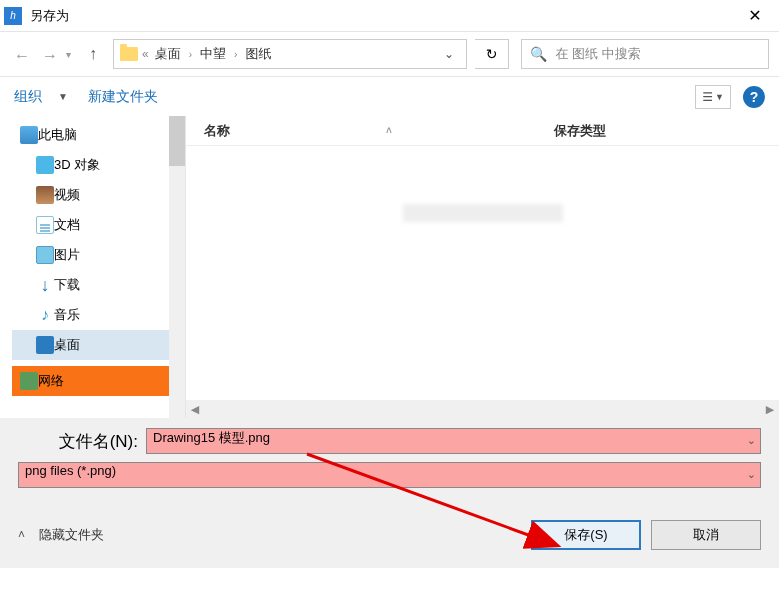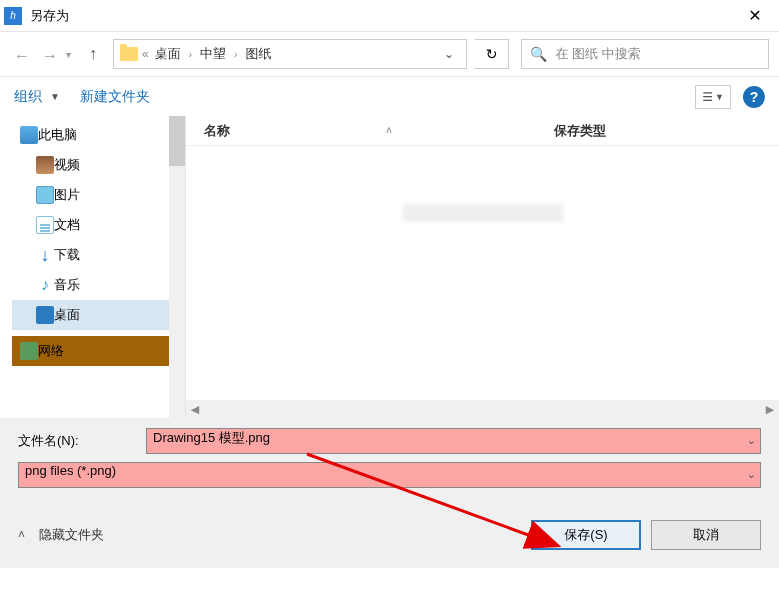--- a/index.html
+++ b/index.html
@@ -19,35 +19,35 @@
     .address-bar .folder-icon::before { content: ''; position: absolute; top: -3px; left: 0; width: 7px; height: 3px; background: #ffd970; border-radius: 1px 1px 0 0; }
     .address-bar .crumb { font-size: 13px; color: #333; }
     .address-bar .sep { color: #888; font-size: 10px; margin: 0 4px; }
     .address-bar .lt { color: #888; margin-right: 2px; font-size: 12px; }
     .address-bar .addr-dropdown { margin-left: auto; color: #555; font-size: 12px; padding: 0 6px; }
     .refresh-btn { width: 34px; height: 30px; border: 1px solid #ccc; border-left: none; display: flex; align-items: center; justify-content: center; font-size: 14px; }
     .search-bar { width: 248px; height: 30px; border: 1px solid #ccc; display: flex; align-items: center; padding: 0 8px; margin-left: 8px; color: #888; gap: 8px; font-size: 13px; }
     .search-bar .mag { font-size: 14px; }
     
     .toolbar { height: 40px; display: flex; align-items: center; padding: 0 14px; gap: 20px; border-top: 1px solid #e5e5e5; }
-    .toolbar .item { font-size: 14px; color: #1a6fb8; display: flex; align-items: center; gap: 8px; }
+    .toolbar .item { font-size: 14px; color: #1a6fb8; display: flex; align-items: center; gap: 16px; }
     .toolbar .caret { font-size: 10px; color: #555; }
     .toolbar .right { margin-left: auto; display: flex; gap: 12px; align-items: center; }
     .view-btn { width: 36px; height: 24px; border: 1px solid #ccc; display: flex; align-items: center; justify-content: center; font-size: 12px; color: #555; gap: 2px; }
     .help-btn { width: 22px; height: 22px; background: #1a6fb8; border-radius: 50%; color: #fff; display: flex; align-items: center; justify-content: center; font-size: 14px; font-weight: bold; }
     
     .content { display: flex; height: 302px; }
     .sidebar { width: 186px; border-right: 1px solid #e5e5e5; overflow-y: auto; position: relative; }
     .sidebar-scroll { position: absolute; right: 0; top: 0; width: 16px; height: 100%; background: #f0f0f0; }
     .sidebar-scroll-thumb { width: 16px; height: 50px; background: #ccc; position: absolute; top: 0; }
     .tree { padding: 4px 0 4px 12px; width: 170px; }
     .tree-item { display: flex; align-items: center; height: 30px; font-size: 13px; padding-left: 8px; }
     .tree-item.indent { padding-left: 24px; }
     .tree-item.selected { background: #d8e6f2; }
-    .tree-item.sel2 { background: #a16207; }
+    .tree-item.sel2 { background: #f97316; }
     .icn { width: 18px; height: 18px; display: inline-flex; align-items: center; justify-content: center; }
     .icn-pc { background: linear-gradient(#5ab0e8, #3a8bc8); border-radius: 2px; }
     .icn-3d { background: #4db8e8; border-radius: 2px; }
     .icn-video { background: linear-gradient(#8a5a3a, #c89060); border-radius: 2px; }
     .icn-pic { background: #7ac8e8; border: 1px solid #5a9cc8; border-radius: 2px; }
     .icn-doc { background: #fff; border: 1px solid #8ac0e0; border-radius: 2px; position: relative; }
     .icn-doc::after { content: ''; display: block; width: 10px; height: 2px; background: #8ac0e0; box-shadow: 0 3px 0 #8ac0e0, 0 6px 0 #8ac0e0; margin: 3px auto; }
     .icn-down { color: #2a7bc0; font-size: 18px; }
     .icn-music { color: #2a9bd0; font-size: 16px; }
     .icn-desktop { background: #2a7bc0; border-radius: 2px; }
@@ -60,21 +60,21 @@
     .file-header .col-name { width: 350px; display: flex; align-items: center; gap: 6px; }
     .file-header .sort { color: #999; font-size: 10px; }
     .file-list { flex: 1; display: flex; align-items: center; justify-content: center; }
     .blur-placeholder { width: 160px; height: 18px; background: #eee; filter: blur(2px); margin-top: -120px; }
     .hscroll { height: 18px; background: #f0f0f0; display: flex; align-items: center; }
     .hscroll .arr { width: 18px; text-align: center; color: #888; font-size: 11px; }
     .hscroll .track { flex: 1; }
     
     .fields { background: #f0f0f0; padding: 10px 18px 6px; }
     .field-row { display: flex; align-items: center; margin-bottom: 8px; gap: 8px; }
-    .field-label { width: 120px; text-align: left; font-size: 13px; }
+    .field-label { width: 120px; text-align: right; font-size: 17px; }
     .field-input { flex: 1; height: 26px; border: 1px solid #888; padding: 0 6px; font-size: 13px; background: #fca5a5; position: relative; }
     .field-input .dd { position: absolute; right: 4px; top: 5px; color: #555; font-size: 11px; }
     
     .footer { background: #f0f0f0; height: 66px; display: flex; align-items: center; padding: 0 18px; gap: 10px; }
     .footer .expand { color: #555; font-size: 12px; margin-right: 4px; }
     .footer .hide-label { font-size: 13px; color: #333; flex: 1; }
     .btn { width: 110px; height: 30px; border: 1px solid #999; background: #e8e8e8; font-size: 13px; display: flex; align-items: center; justify-content: center; }
     .btn.primary { border: 2px solid #2a7bc0; background: #e8f0f8; }
     
     .arrow-overlay { position: absolute; top: 452px; left: 305px; pointer-events: none; }
@@ -125,30 +125,34 @@
 </div>
 
 <div class="content">
   <div class="sidebar">
     <div class="tree">
       <div class="tree-item">
           <span class="icn icn-pc"></span>
           <span>此电脑</span>
         </div>
       <div class="tree-item indent">
+          <span class="icn icn-3d"></span>
+          <span>3D 对象</span>
+        </div>
+      <div class="tree-item indent">
           <span class="icn icn-video"></span>
           <span>视频</span>
         </div>
       <div class="tree-item indent">
+          <span class="icn icn-doc"></span>
+          <span>文档</span>
+        </div>
+      <div class="tree-item indent">
           <span class="icn icn-pic"></span>
           <span>图片</span>
-        </div>
-      <div class="tree-item indent">
-          <span class="icn icn-doc"></span>
-          <span>文档</span>
         </div>
       <div class="tree-item indent">
           <span class="icn icn-down">↓</span>
           <span>下载</span>
         </div>
       <div class="tree-item indent">
           <span class="icn icn-music">♪</span>
           <span>音乐</span>
         </div>
       <div class="tree-item indent selected">

